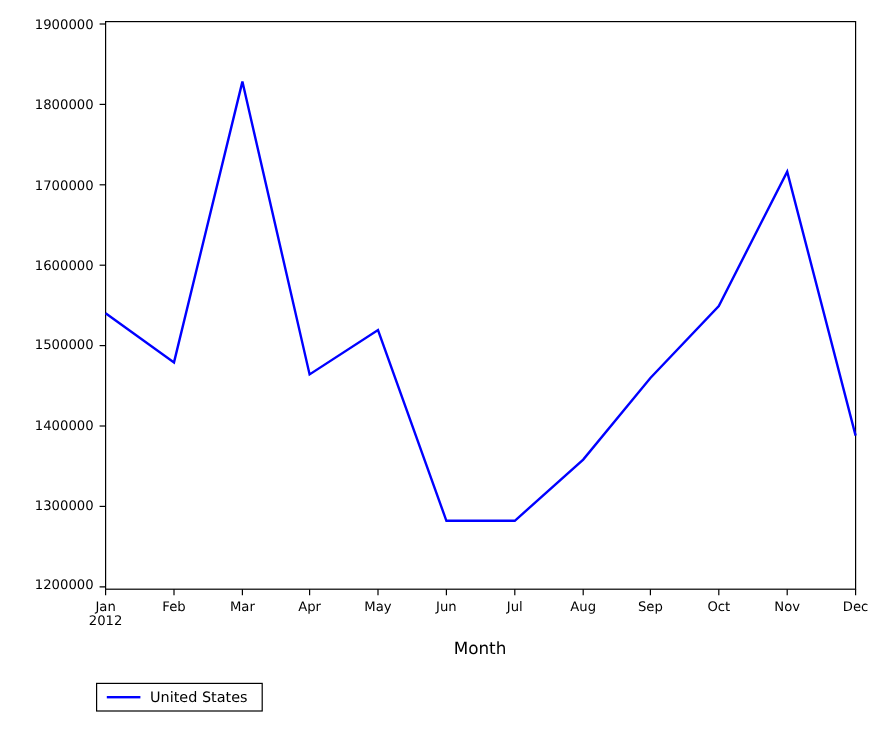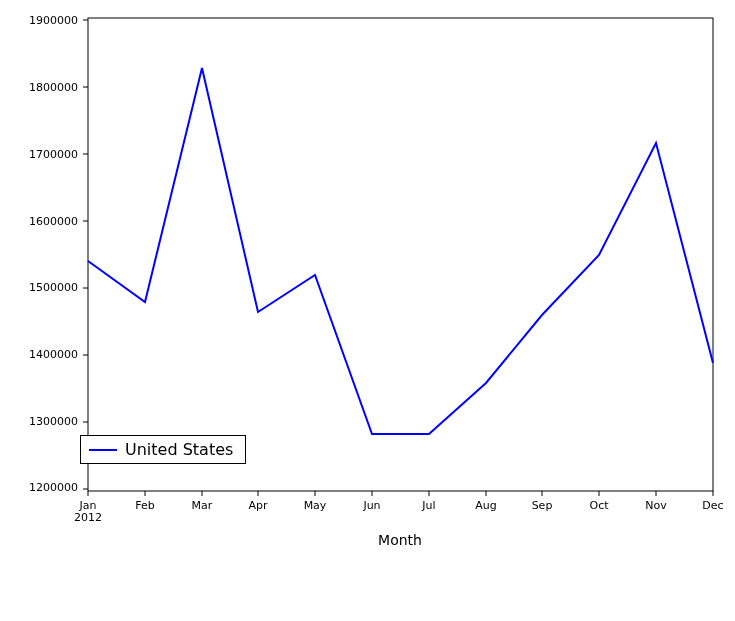--- a/index.html
+++ b/index.html
@@ -5,21 +5,21 @@
     * { margin: 0; padding: 0; box-sizing: border-box; }
     body {
       width: 735px;
       height: 621px;
       background: #fff;
       font-family: DejaVu Sans, Arial, sans-serif;
       overflow: hidden;
     }
     .chart-container {
       width: 735px;
-      height: 492px;
+      height: 621px;
       position: relative;
       background: #fff;
     }
     svg {
       position: absolute;
       top: 0; left: 0;
     }
     .tick-label {
       font-size: 11px;
       fill: #000;
@@ -34,21 +34,21 @@
       align-items: center;
       gap: 8px;
       background: #fff;
     }
     .legend-line {
       width: 28px;
       height: 2px;
       background: blue;
     }
     .legend-label {
-      font-size: 16px;
+      font-size: 12px;
       text-align: right;
     }
   </style>
 </head>
 <body>
 
 <div class="chart-container">
   <svg width="735" height="621">
 
     <text x="78" y="24" text-anchor="end" class="tick-label">1900000</text>

